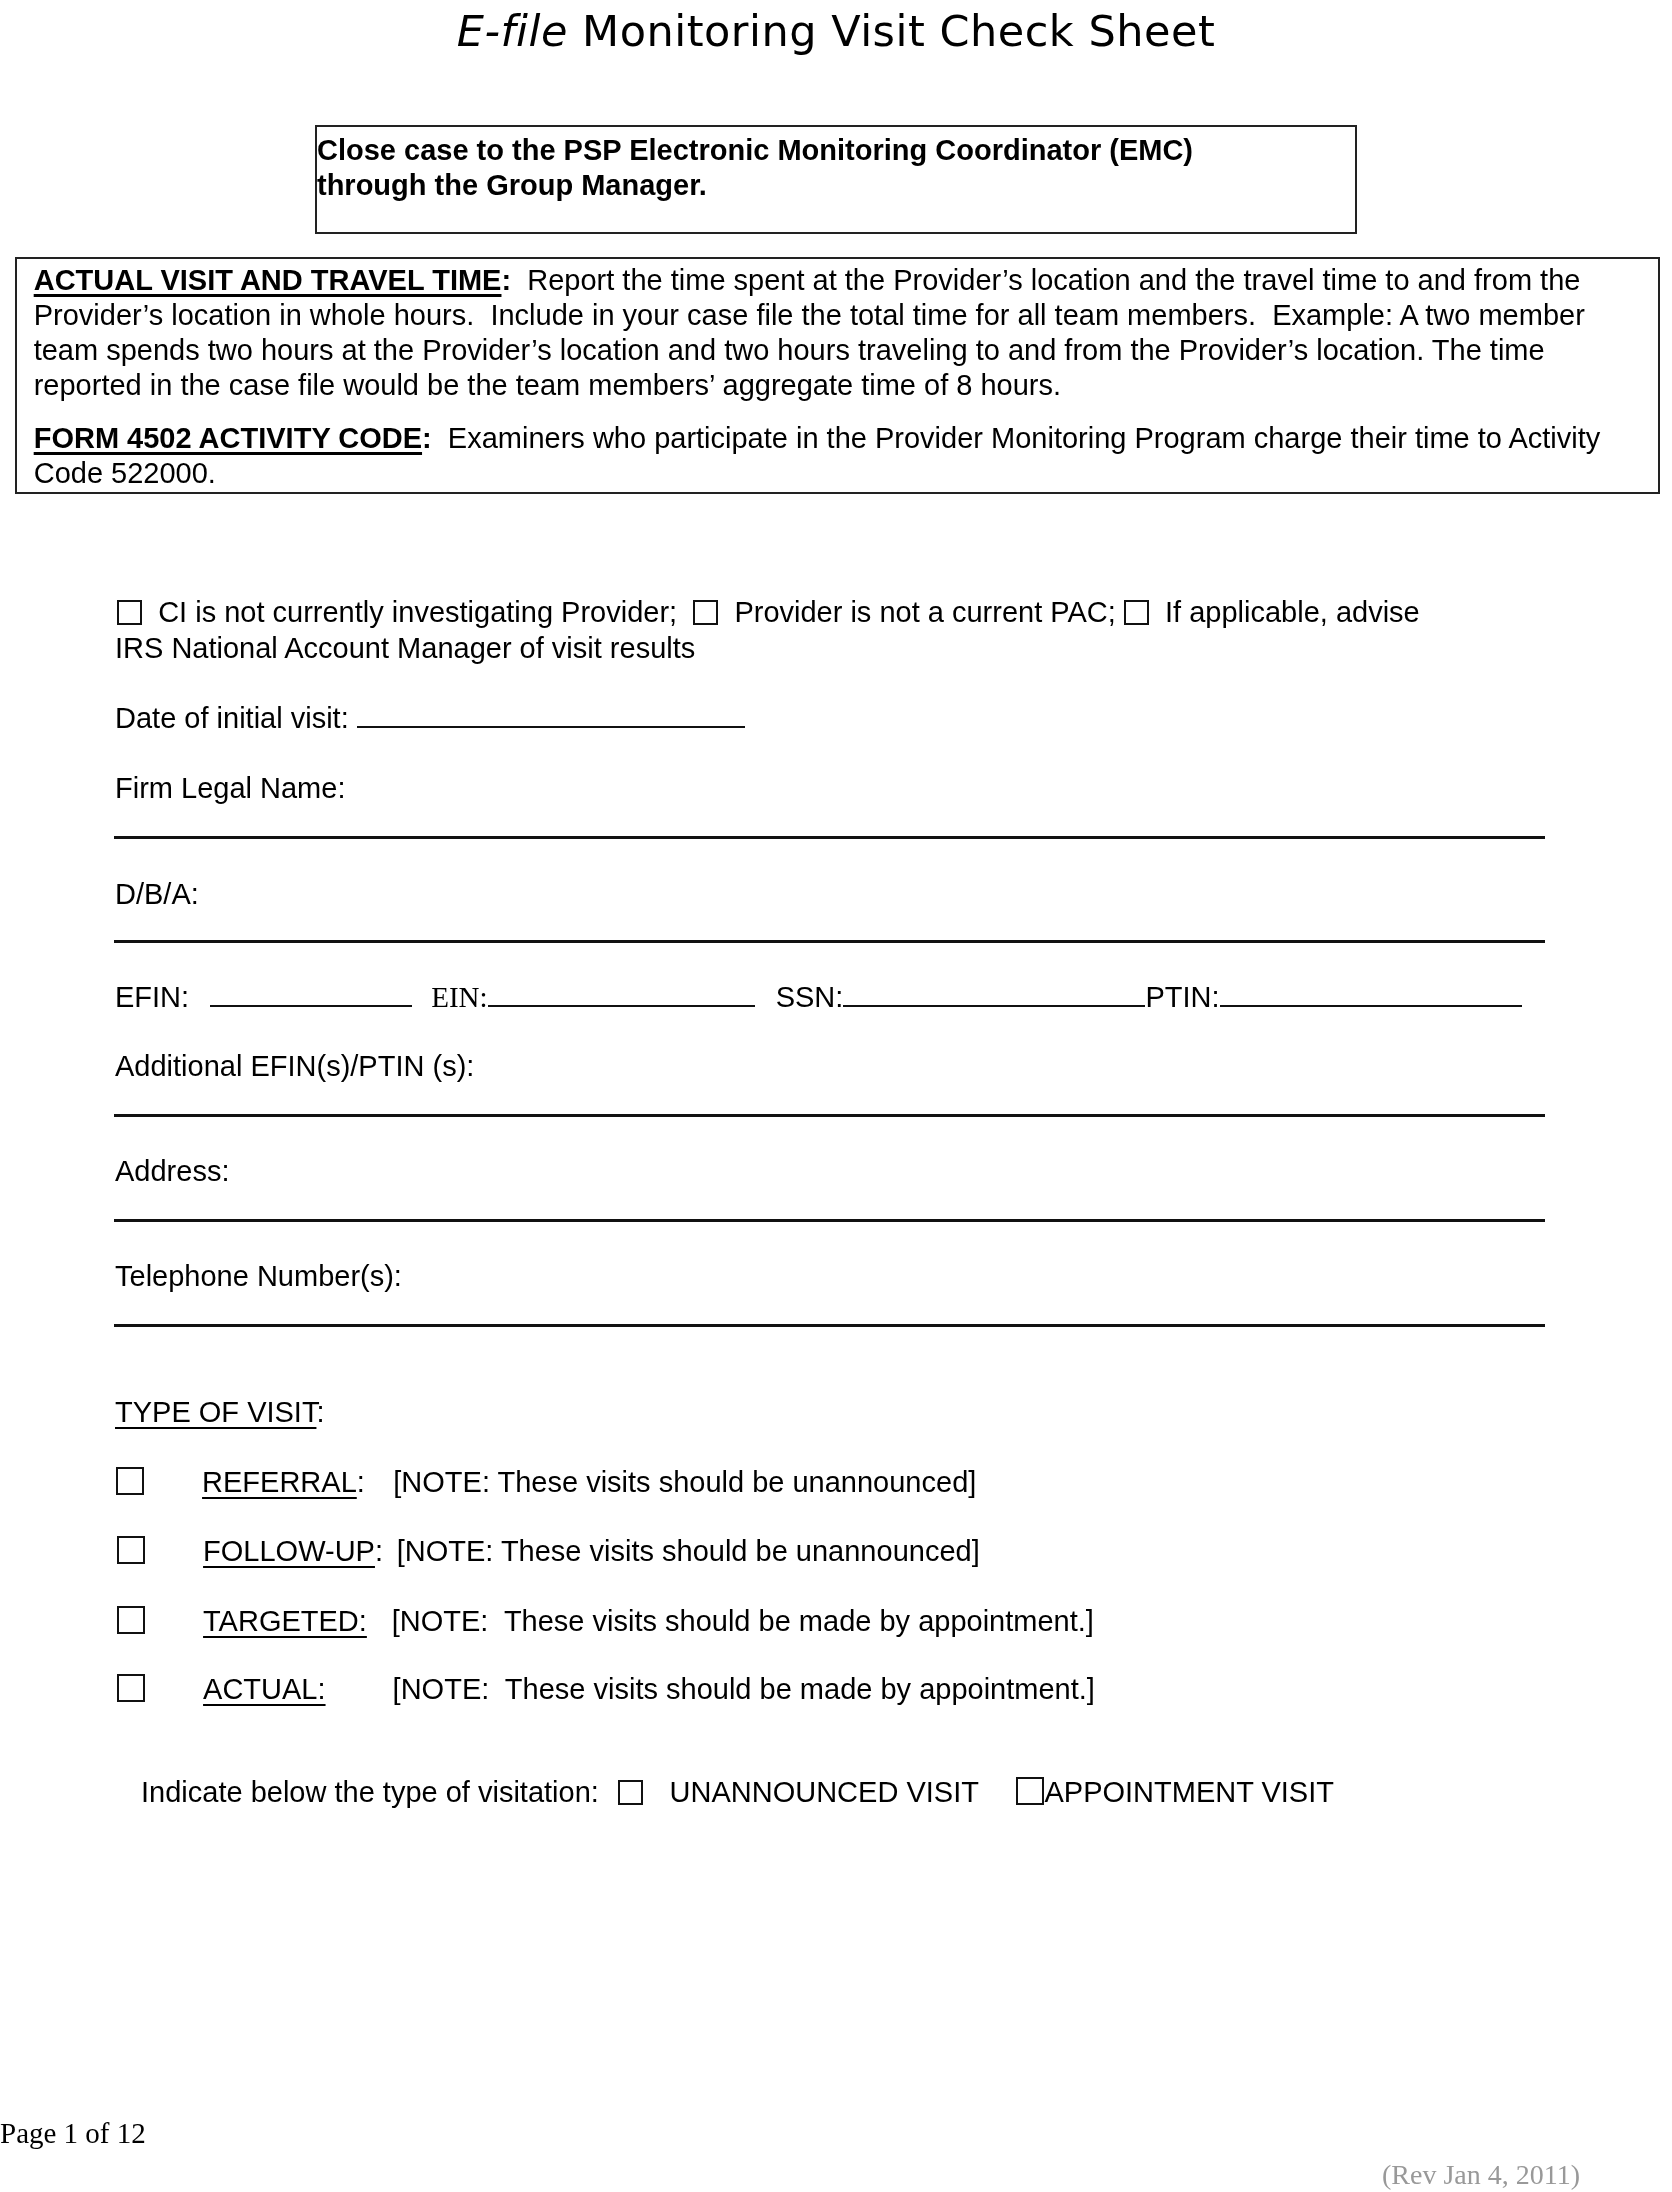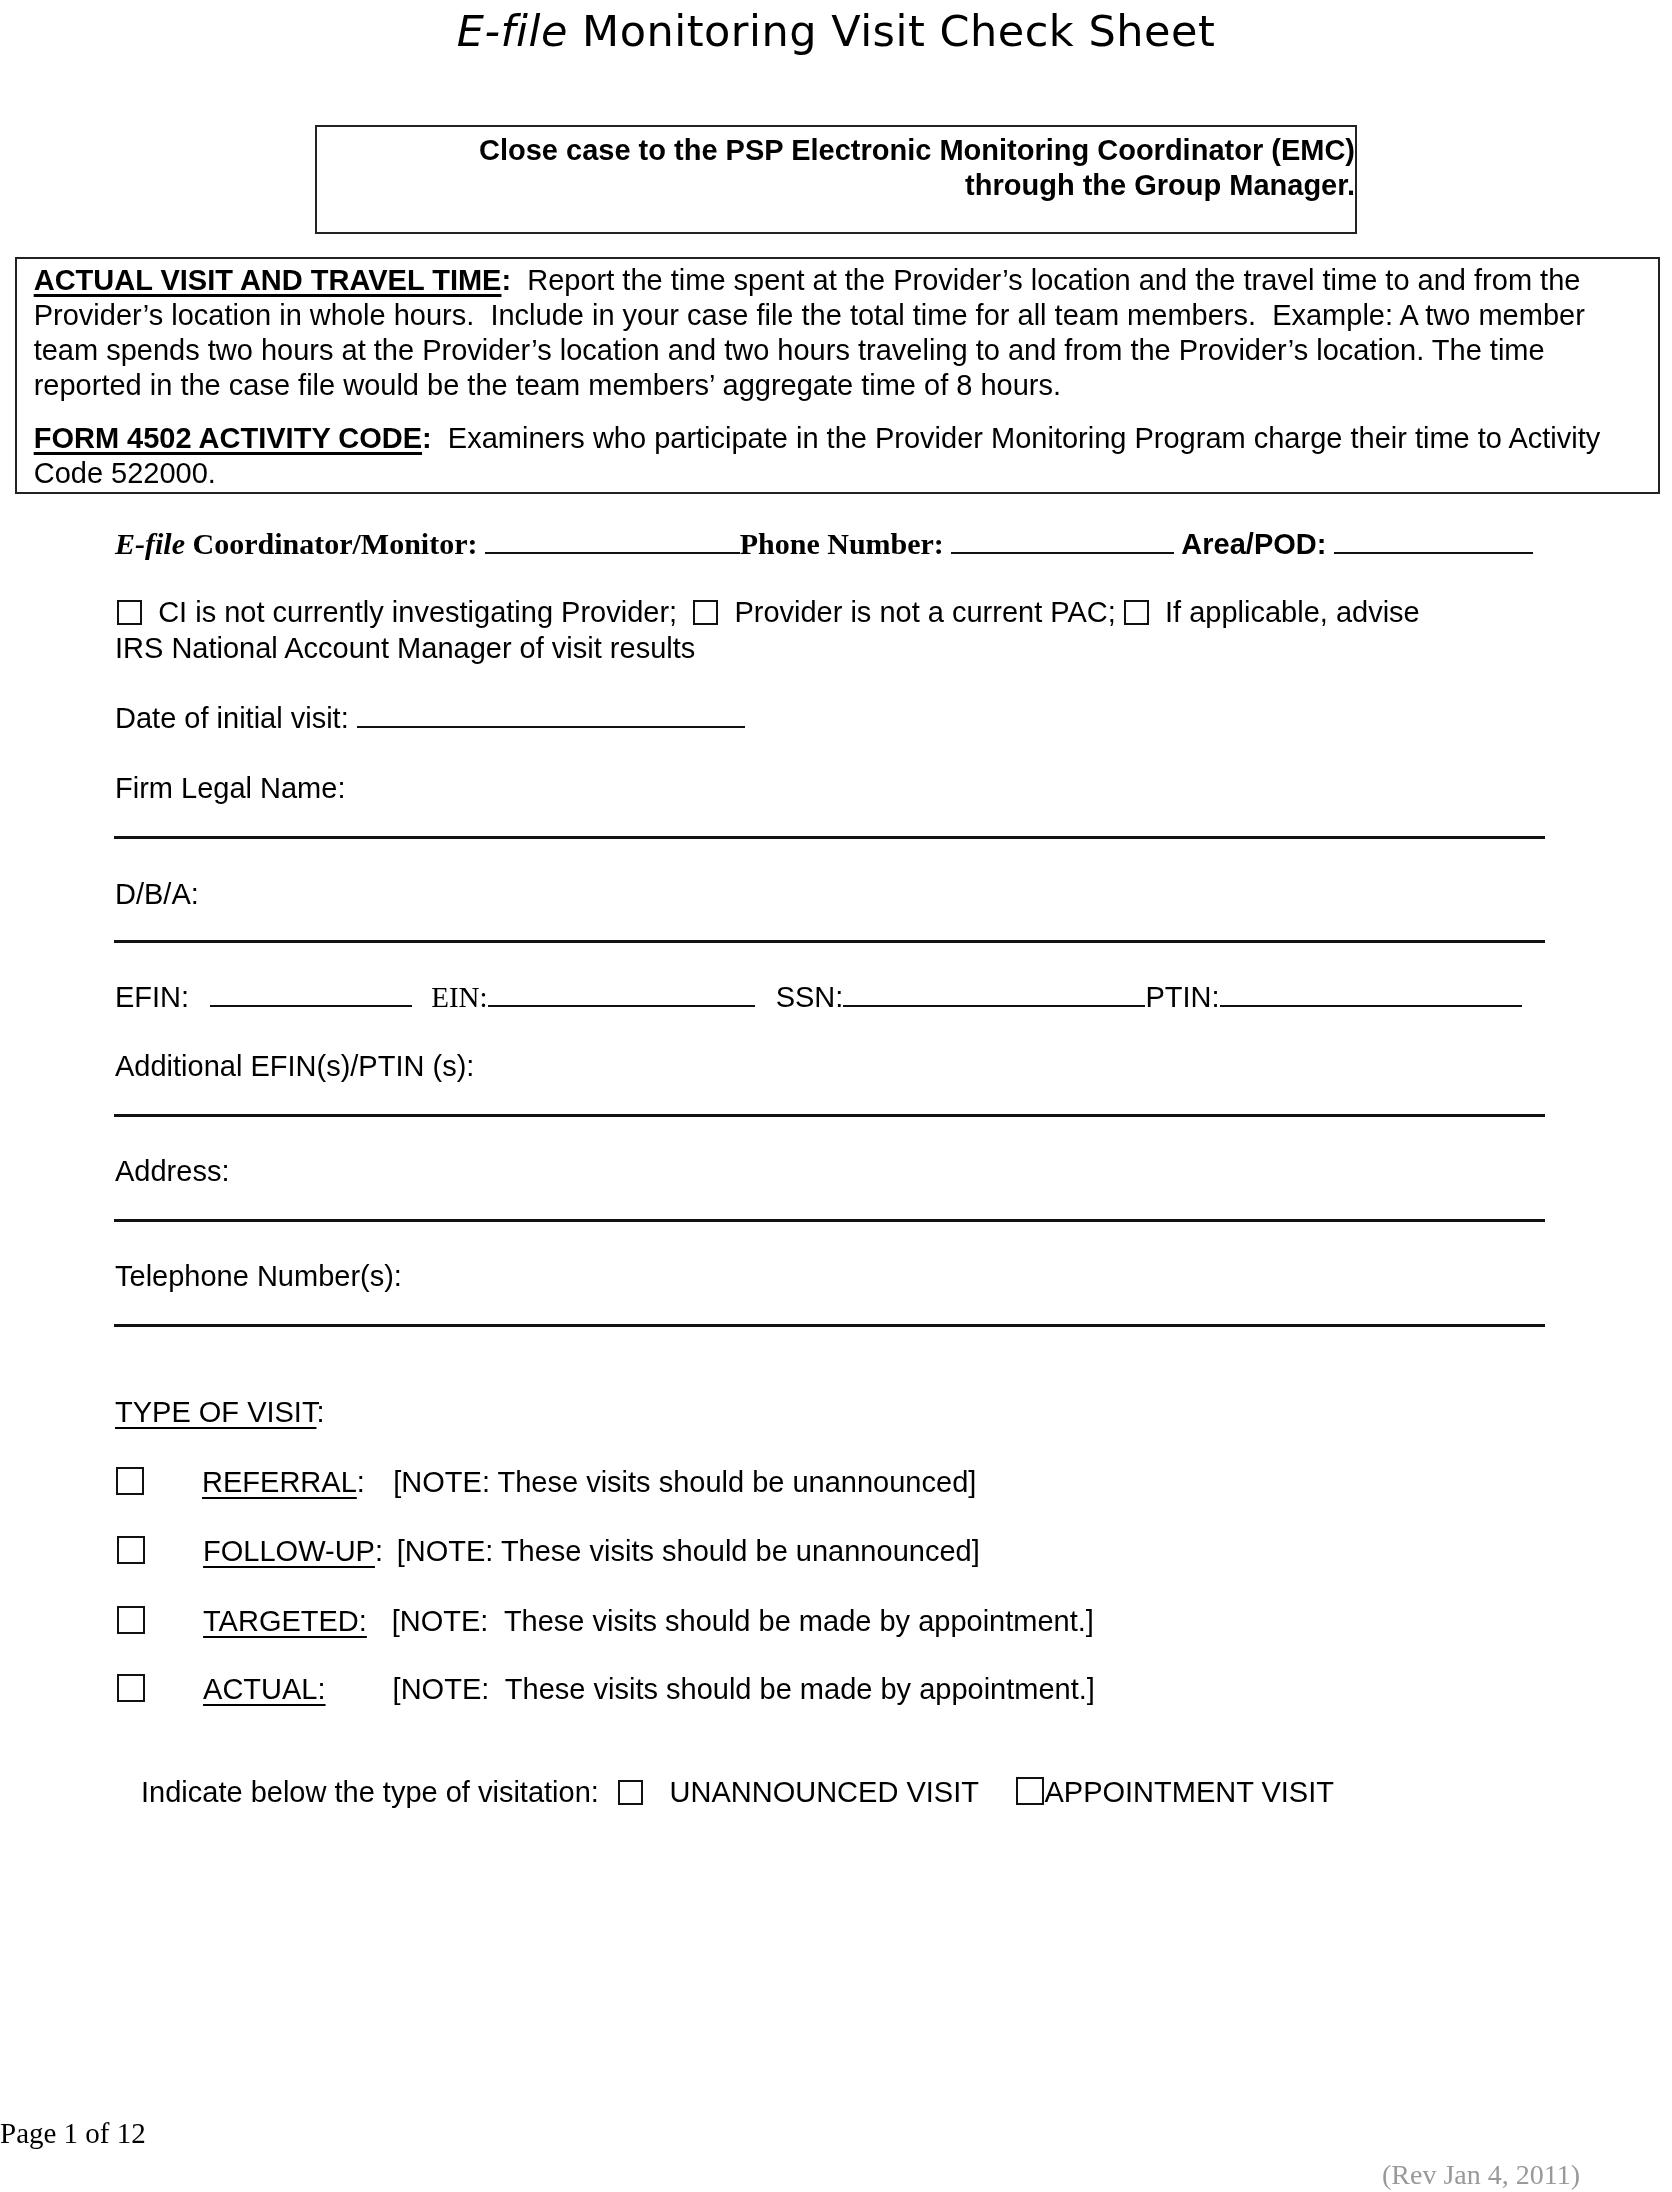--- a/index.html
+++ b/index.html
@@ -5,21 +5,21 @@
   html, body { margin: 0; padding: 0; background: #ffffff; }
   body { width: 1672px; height: 2193px; position: relative; overflow: hidden; color: #000; }
   .page { position: absolute; left: 0; top: 0; width: 1672px; height: 2193px; }
   .sans { font-family: "Liberation Sans", "DejaVu Sans", sans-serif; }
   .serif { font-family: "Liberation Serif", "DejaVu Serif", serif; }
   .abs { position: absolute; }
 
   .title { left: 0; width: 1672px; top: 5.6px; text-align: center; font-family: "DejaVu Sans", sans-serif; font-size: 43px; letter-spacing: 0.5px; }
   .title .ital { font-style: italic; }
 
-  .close-box { left: 315px; top: 125px; width: 1042px; height: 109px; border: 2.8px solid #222; box-sizing: border-box; text-align: right; font-weight: bold; font-size: 29px; line-height: 35px; padding-top: 5.6px; }
+  .close-box { left: 315px; top: 125px; width: 1042px; height: 109px; border: 2.8px solid #222; box-sizing: border-box; text-align: left; font-weight: bold; font-size: 29px; line-height: 35px; padding-top: 5.6px; }
 
   .info-box { left: 15px; top: 257px; width: 1645px; height: 237px; border: 2.8px solid #222; box-sizing: border-box; padding: 3.7px 16.7px 0 16.7px; font-size: 29px; line-height: 35px; }
   .info-box p { margin: 0; }
   .info-box p + p { margin-top: 18.6px; }
   .info-box .hd { font-weight: bold; }
   .info-box .u { text-decoration: underline; text-decoration-thickness: 2.8px; text-underline-offset: 3.7px; }
 
   .line-row { font-size: 29px; white-space: nowrap; }
   .blank { display: inline-block; border-bottom: 2.8px solid #111; height: 22px; vertical-align: baseline; }
 
@@ -44,27 +44,20 @@
   <div class="abs close-box sans">
     <div>Close case to the PSP Electronic Monitoring Coordinator (EMC)</div>
     <div>through the Group Manager.</div>
   </div>
 
   <div class="abs info-box sans">
     <p><span class="hd u">ACTUAL VISIT AND TRAVEL TIME</span><span class="hd">:</span><span style="white-space:pre-wrap">  Report the time spent at the Provider’s location and the travel time to and from the Provider’s location in whole hours.  Include in your case file the total time for all team members.  Example: A two member team spends two hours at the Provider’s location and two hours traveling to and from the Provider’s location. The time reported in the case file would be the team members’ aggregate time of 8 hours.</span></p>
     <p><span class="hd u">FORM 4502 ACTIVITY CODE</span><span class="hd">:</span><span style="white-space:pre-wrap">  Examiners who participate in the Provider Monitoring Program charge their time to Activity Code 522000.</span></p>
   </div>
 
-  <div class="abs line-row" style="left:115px; top:527px;">
-    <span class="serif" style="font-weight:bold; font-style:italic; font-size:30px;">E-file</span><span class="serif" style="font-weight:bold; font-size:30px; white-space:pre;"> Coordinator/Monitor:</span>
-    <span class="blank" style="width:255px;"></span><span class="serif" style="font-weight:bold; font-size:30px;">Phone Number:</span>
-    <span class="blank" style="width:223px;"></span>
-    <span class="sans" style="font-weight:bold; font-size:29px;">Area/POD:</span>
-    <span class="blank" style="width:199px;"></span>
-  </div>
 
   <div class="abs line-row sans" style="left:115px; top:632px;">IRS National Account Manager of visit results</div>
   <div class="abs line-row sans" style="left:117px; top:596px;">
     <span class="cb"></span>&nbsp;&nbsp;<span>CI is not currently investigating Provider;</span>&nbsp;&nbsp;<span class="cb"></span>&nbsp;&nbsp;<span>Provider is not a current PAC;</span>&nbsp;<span class="cb"></span>&nbsp;&nbsp;<span>If applicable, advise</span>
   </div>
 
   <div class="abs line-row sans" style="left:115px; top:702px;">
     <span>Date of initial visit:</span>
     <span class="blank" style="width:388px;"></span>
   </div>

